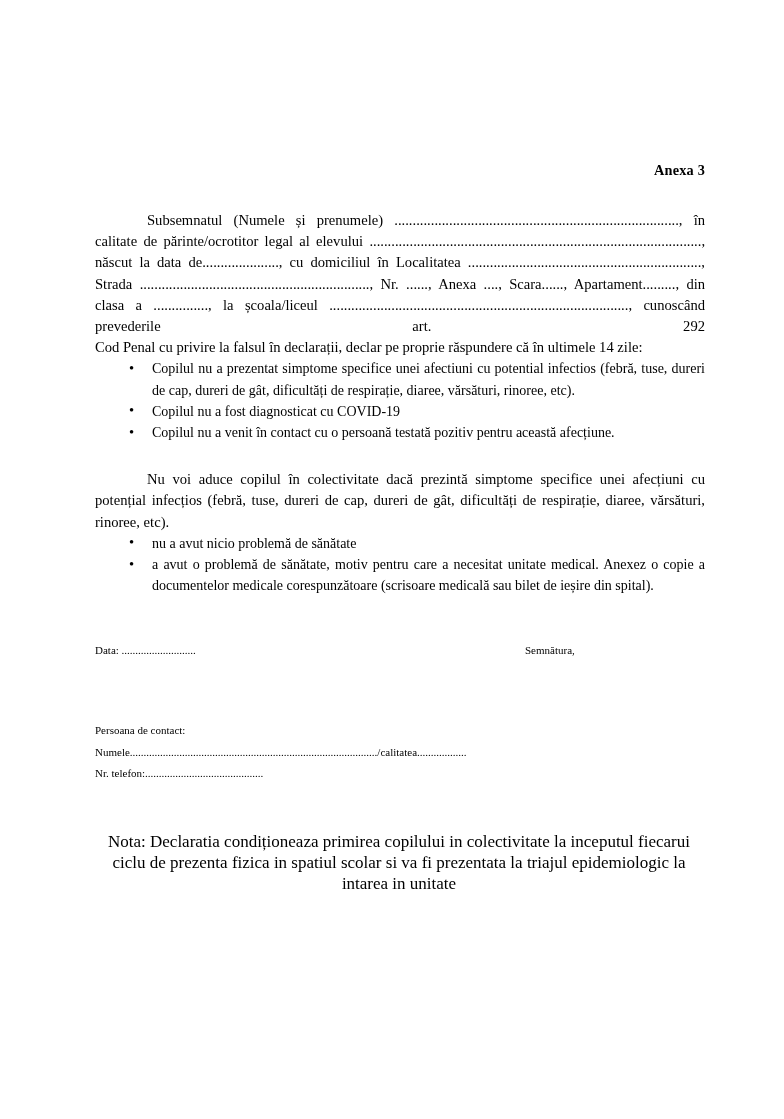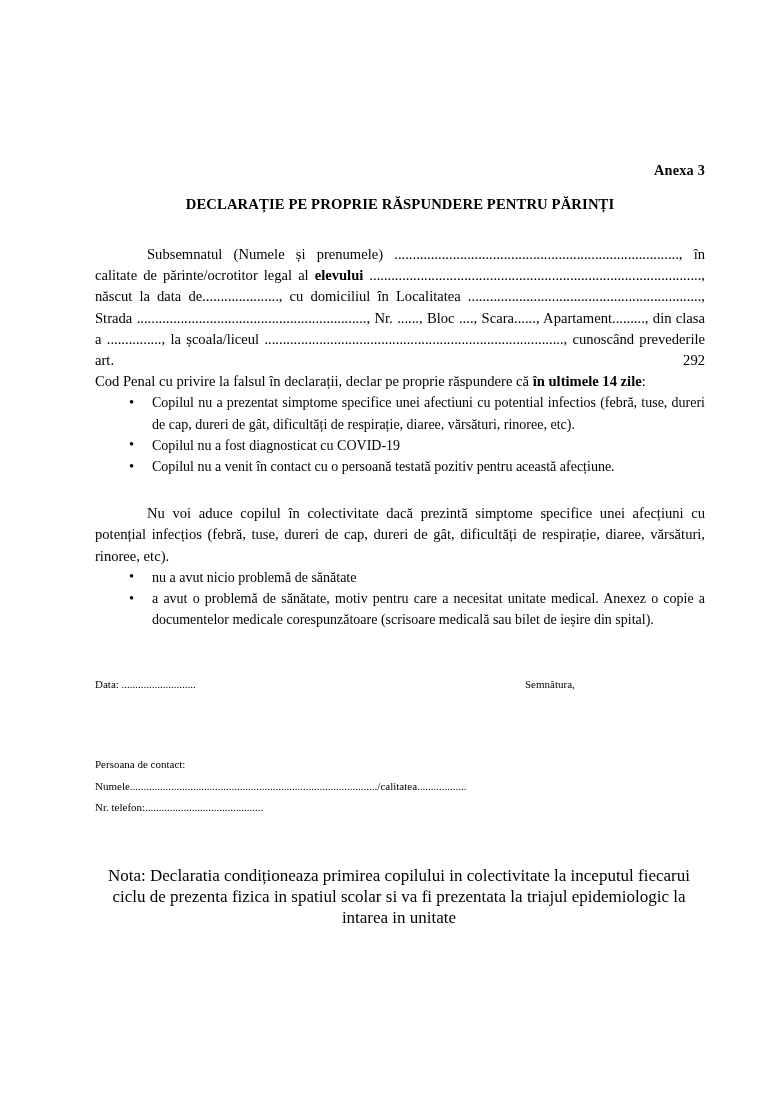--- a/index.html
+++ b/index.html
@@ -53,21 +53,21 @@
     text-align: justify;
     text-justify: inter-word;
     margin: 0;
   }
   .para.indent-first {
     text-indent: 52px;
   }
   .gap-intro { margin-top: 31px; }
   .gap-lg { margin-top: 26px; }
 
-  b, .b { font-weight: bold; }
+  b, .b { font-weight: normal; }
 
   
   .para.justify-all {
     text-align: justify;
     text-align-last: justify;
   }
   .para.justify-last-left {
     text-align: justify;
     text-align-last: left;
   }
@@ -127,21 +127,20 @@
   }
 </style>
 </head>
 <body>
 
 <div class="page">
   <div class="content">
 
     <div class="anexa">Anexa 3</div>
 
-    <div class="doc-title">DECLARAȚIE PE PROPRIE RĂSPUNDERE PENTRU PĂRINȚI</div>
 
     <div class="para indent-first gap-intro justify-all">
       <span>Subsemnatul (Numele și prenumele)</span>
       <span>..............................................................................,</span>
       <span>în</span>
       <span>calitate</span>
       <span>de</span>
       <span>părinte/ocrotitor</span>
       <span>legal</span>
       <span>al</span>
@@ -149,21 +148,21 @@
       <span>...........................................................................................,</span>
       <span>născut</span>
       <span>la</span>
       <span>data</span>
       <span>de....................., cu domiciliul în Localitatea</span>
       <span>................................................................,</span>
       <span>Strada</span>
       <span>...............................................................,</span>
       <span>Nr.</span>
       <span>......,</span>
-      <span>Bloc</span>
+      <span>Anexa</span>
       <span>....,</span>
       <span>Scara......,</span>
       <span>Apartament.........,</span>
       <span>din   clasa   a</span>
       <span>...............,</span>
       <span>la</span>
       <span>școala/liceul</span>
       <span>..................................................................................,</span>
       <span>cunoscând  prevederile  art.  292</span>
     </div>

